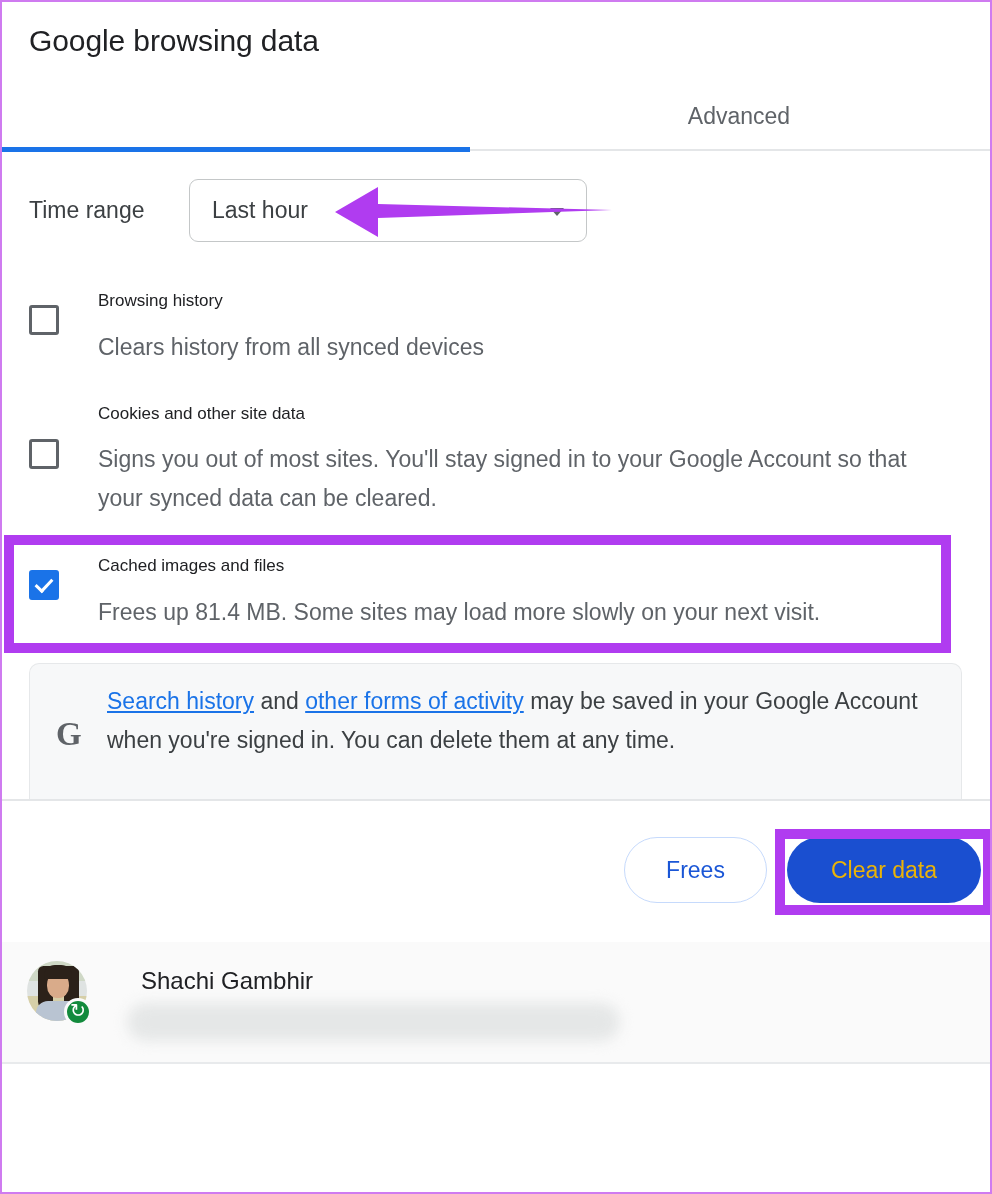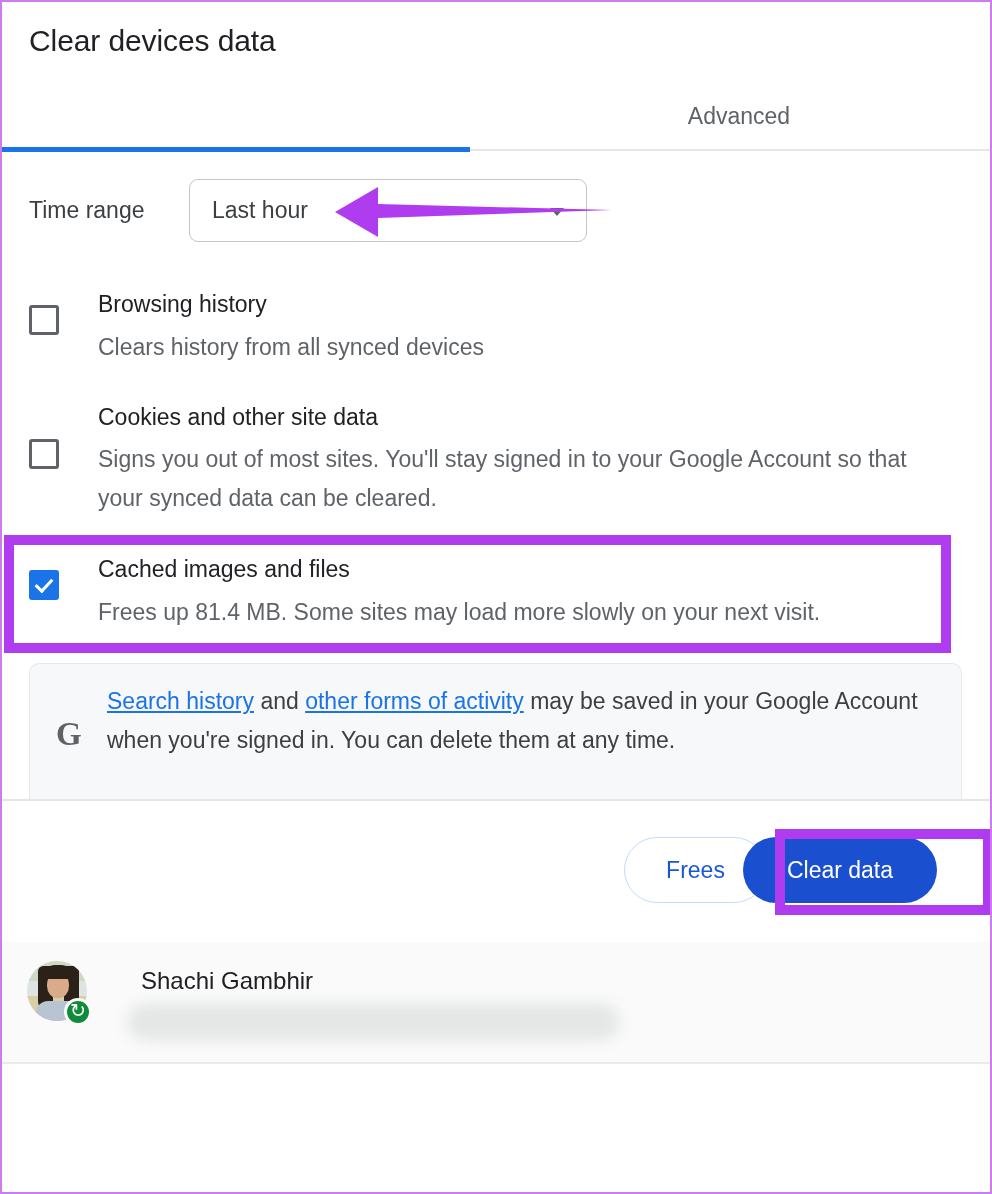--- a/index.html
+++ b/index.html
@@ -140,21 +140,21 @@
     top: 2px;
     width: 7px;
     height: 14px;
     border: solid #fff;
     border-width: 0 3.5px 3.5px 0;
     transform: rotate(43deg);
   }
   .opt-title {
     position: absolute;
     left: 96px;
-    font-size: 23px;
+    font-size: 17px;
     color: #202124;
   }
   .opt-desc {
     position: absolute;
     left: 96px;
     width: 810px;
     font-size: 23px;
     line-height: 39px;
     color: #5f6368;
   }
@@ -244,28 +244,28 @@
     border: 1px solid #c6dafc;
     border-radius: 33px;
     background: #fff;
     color: #1a56d6;
     font-size: 23px;
     font-family: inherit;
     cursor: pointer;
   }
   .btn-cleardata {
     position: absolute;
-    left: 741px;
+    left: 785px;
     top: 835px;
     width: 194px;
     height: 66px;
     border: none;
     border-radius: 33px;
     background: #1a4fd0;
-    color: #ffffff;
+    color: #eab308;
     font-size: 23px;
     font-family: inherit;
     cursor: pointer;
   }
 
   
   .account-strip {
     position: absolute;
     left: 0;
     top: 940px;
@@ -385,21 +385,21 @@
     text-decoration: underline;
   }
 </style>
 </head>
 <body>
 
 <div id="screen">
 
   <div class="dialog">
 
-    <div class="dialog-title">Clear devices data</div>
+    <div class="dialog-title">Google browsing data</div>
 
     <div class="tabs">
       <button class="tab advanced">Advanced</button>
     </div>
     <div class="tab-underline"></div>
 
     <div class="timerange-label">Time range</div>
     <div class="timerange-select">
       <span class="timerange-value">Last hour</span>
       <span class="timerange-caret"></span>

